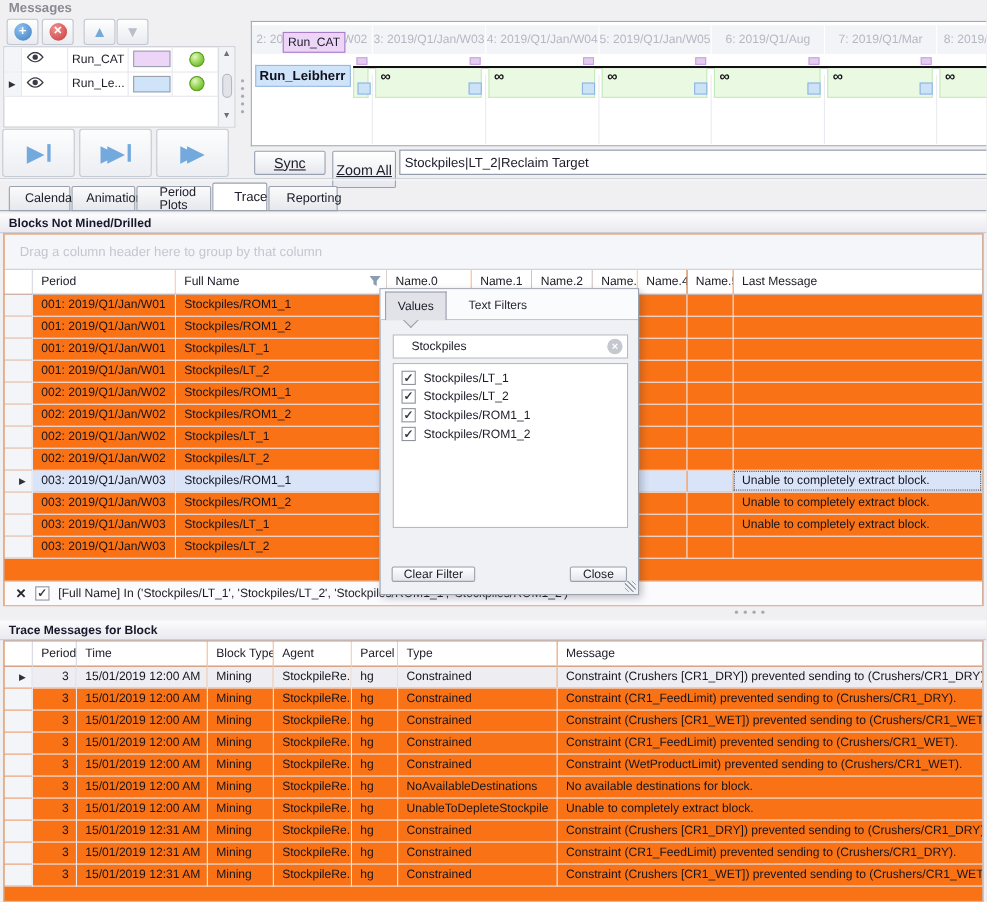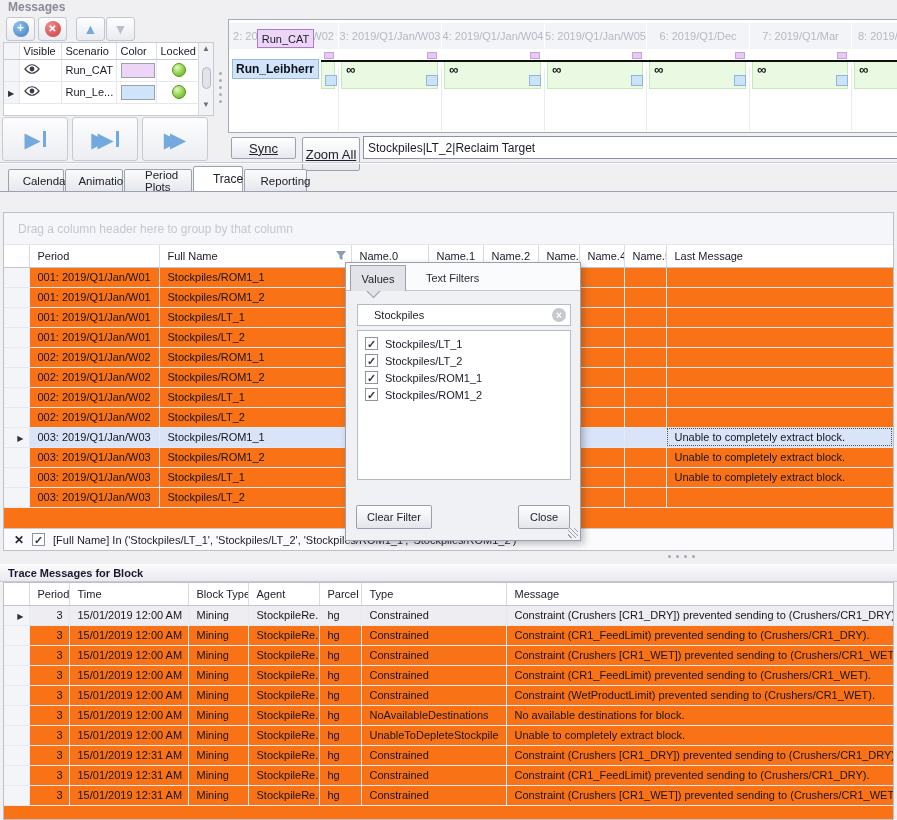--- a/index.html
+++ b/index.html
@@ -126,21 +126,21 @@
   .ptab-t { position: absolute; left: 70px; top: 2px; height: 26px; display: flex; align-items: center;
             padding: 0 10px; color: #2a2a36; }
   .psearch { position: absolute; left: 11px; top: 41px; width: 214px; height: 22px; background: #fff;
              border: 1px solid #b6bac4; display: flex; align-items: center; padding-left: 16px; }
   .pclear { position: absolute; right: 4px; top: 3px; width: 14px; height: 14px; border-radius: 50%;
             background: #c6c8d0; color: #fff; font-size: 10px; font-weight: bold;
             display: flex; align-items: center; justify-content: center; cursor: pointer; }
   .plist { position: absolute; left: 11px; top: 67px; width: 214px; height: 150px; background: #fff;
            border: 1px solid #b6bac4; padding-top: 4px; }
   .pitem { display: flex; align-items: center; gap: 7px; padding-left: 7px; height: 17px; }
-  .pbtn { position: absolute; height: 24px; border: 1px solid #9aa0ac; border-radius: 2px;
+  .pbtn { position: absolute; height: 14px; border: 1px solid #9aa0ac; border-radius: 2px;
           background: linear-gradient(#fefefe,#e4e6ec); display: flex; align-items: center; justify-content: center;
           font-size: 11px; cursor: pointer; text-align: center; }
   .grip { position: absolute; right: 2px; bottom: 2px; width: 10px; height: 10px;
           background: repeating-linear-gradient(45deg, transparent 0 2px, #9aa0ac 2px 3px); }
 </style>
 </head>
 <body>
 
 <div id="root">
 
@@ -162,27 +162,20 @@
   <div class="abs scen-grid">
     <table class="scen">
       <colgroup>
           <col style="width:15px">
           <col style="width:42px">
           <col style="width:55px">
           <col style="width:40px">
           <col style="width:42px">
         </colgroup>
       <tbody>
-          <tr>
-        <th class="ind"></th>
-        <th>Visible</th>
-        <th>Scenario</th>
-        <th>Color</th>
-        <th>Locked</th>
-      </tr>
       <tr>
         <td class="ind"></td>
         <td class="cc">
           <svg width="16" height="10" viewBox="0 0 16 10">
                 <path d="M1 5 Q8 -3.5 15 5 Q8 13.5 1 5 Z" fill="none" stroke="#3c3c46" stroke-width="1.2"></path>
                 <circle cx="8" cy="5" r="2.4" fill="#3c3c46"></circle>
               </svg>
         </td>
         <td>Run_CAT</td>
         <td class="cc">
@@ -236,21 +229,21 @@
   <div class="abs pb" style="left:142px">
     <span class="t">▶</span>
       <span class="t t2">▶</span>
   </div>
 
   <div class="abs gantt">
     <div class="gh" style="left:0;width:109px">2: 2019/Q1/Jan/W02</div>
     <div class="gh" style="left:110px;width:102px">3: 2019/Q1/Jan/W03</div>
     <div class="gh" style="left:213px;width:102px">4: 2019/Q1/Jan/W04</div>
     <div class="gh" style="left:316px;width:101px">5: 2019/Q1/Jan/W05</div>
-    <div class="gh" style="left:418px;width:102px">6: 2019/Q1/Dec</div>
+    <div class="gh" style="left:418px;width:102px">6: 2019/Q1/Aug</div>
     <div class="gh" style="left:521px;width:101px">7: 2019/Q1/Mar</div>
     <div class="gh last" style="left:623px;width:46px">8: 2019/Q</div>
 
     <div class="gl" style="left:109px"></div>
     <div class="gl" style="left:212px"></div>
     <div class="gl" style="left:315px"></div>
     <div class="gl" style="left:417px"></div>
     <div class="gl" style="left:520px"></div>
     <div class="gl" style="left:622px"></div>
 
@@ -297,20 +290,21 @@
   <div class="abs hr1b"></div>
 
   <div class="abs tabbar">
     <div class="tab" style="left:8px;width:56px">Calendar</div>
     <div class="tab" style="left:65px;width:58px">Animation</div>
     <div class="tab" style="left:124px;width:68px">Period Plots</div>
     <div class="tab active" style="left:193px;width:50px">Trace</div>
     <div class="tab" style="left:244px;width:63px">Reporting</div>
   </div>
 
+  <div class="abs secbar" style="top:193px">Blocks Not Mined/Drilled</div>
 
   <div class="abs panel" style="top:212px;height:339px">
     <div class="ghint">Drag a column header here to group by that column</div>
     <table class="grid">
       <colgroup>
           <col style="width:25px">
           <col style="width:130px">
           <col style="width:192px">
           <col style="width:77px">
           <col style="width:55px">

